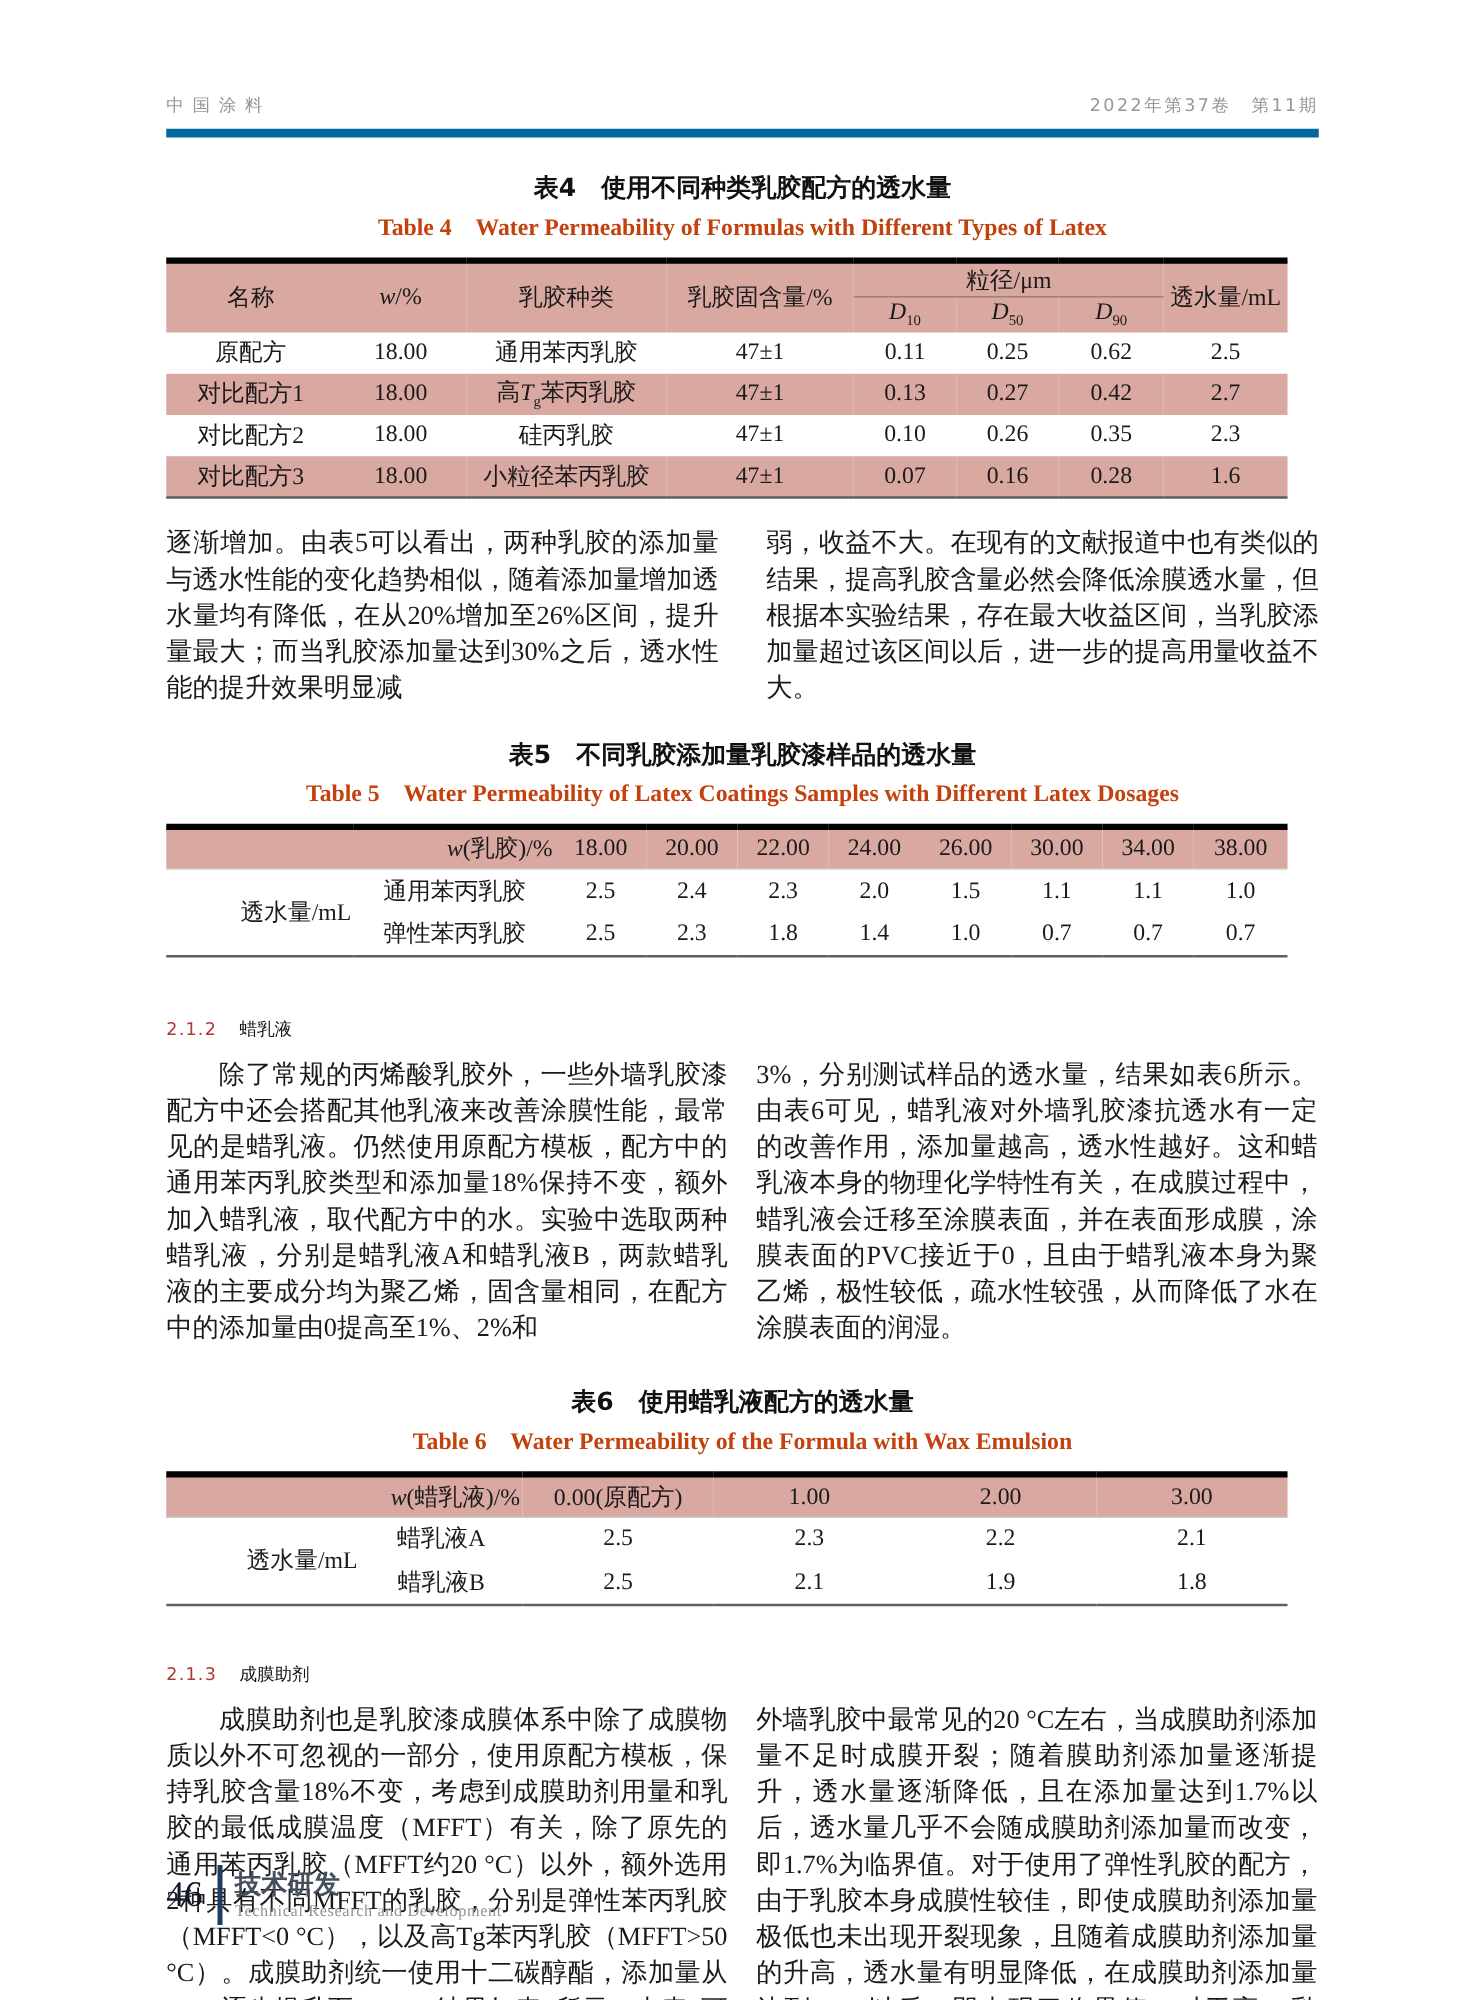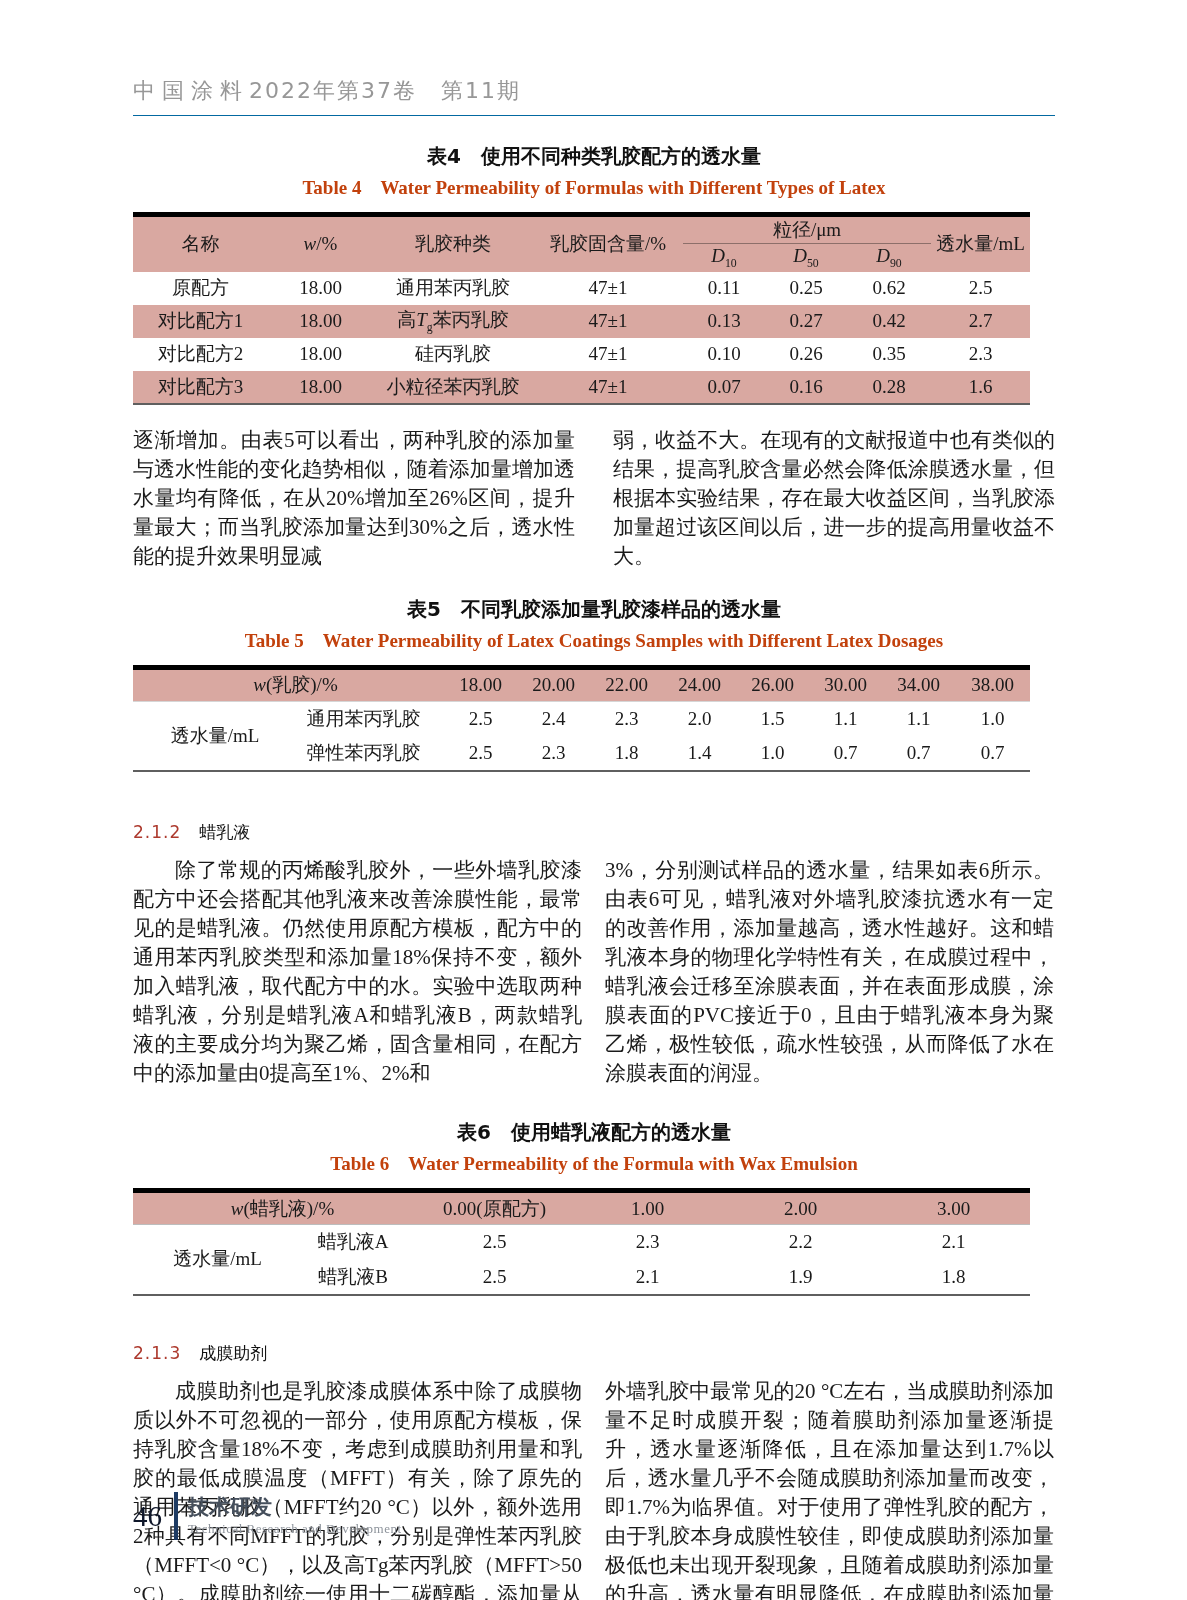--- a/index.html
+++ b/index.html
@@ -6,24 +6,24 @@
   html, body { background:#ffffff; }
   body {
     width:1187px; height:1600px; position:relative;
     font-family:"Liberation Serif","DejaVu Serif",serif;
     color:#1a1a1a; overflow:hidden;
   }
   .content { position:absolute; left:133px; top:0; width:922px; }
 
   
   .page-header {
-    display:flex; justify-content:flex-start; align-items:flex-end;
-    padding-top:76px; padding-bottom:9px; border-bottom:1px solid #0369a1;
+    display:flex; justify-content:space-between; align-items:flex-end;
+    padding-top:76px; padding-bottom:9px; border-bottom:7px solid #0369a1;
     font-family:"DejaVu Sans","Liberation Sans",sans-serif;
-    font-size:22px; color:#979797;
+    font-size:14px; color:#979797;
   }
   .journal-name { letter-spacing:7px; }
   .issue-info { letter-spacing:2px; }
 
   
   .tbl-caption { text-align:center; }
   .cap-cn {
     font-family:"DejaVu Sans","Liberation Sans",sans-serif;
     font-weight:bold; font-size:20px; color:#111;
   }
@@ -34,35 +34,35 @@
     border-collapse:collapse; table-layout:fixed; width:897px;
     text-align:center; font-size:19px; margin-top:11px;
     border-top:5px solid #000000; border-bottom:2px solid #5f5f5f;
   }
   th, td { font-weight:normal; padding:0 2px; height:33px; vertical-align:middle; }
   .band { background:#d9a8a1; }
   .t4 thead th { height:28px; }
   .psize { border-bottom:1px solid #8d6f6a; }
   sub { font-size:0.62em; }
   i { font-style:italic; }
-  .left-pad { text-align:center; padding-left:16px; }
+  .left-pad { text-align:right; padding-left:16px; }
   .t5 thead th, .t6 thead th { height:34px; }
   .t5 tbody td, .t6 tbody td { height:35px; }
   .t6 thead th { border-bottom:1px solid #bdbdbd; }
   .t5 thead th { border-bottom:1px solid #d6d6d6; }
 
   
   .two-col { display:flex; gap:23px; }
   .col { width:449px; text-align:justify; font-size:21px; line-height:29px; }
   .indent { text-indent:2em; }
 
   
   .section-head {
     font-family:"DejaVu Sans","Liberation Sans",sans-serif;
-    font-size:17px; color:#111;
+    font-size:14px; color:#111;
   }
   .sec-num { color:#ad3a2e; margin-right:18px; letter-spacing:1px; }
 
   
   .mt-cap1 { margin-top:27px; }
   .mt-par1 { margin-top:21px;gap:38px; }
   .mt-cap2 { margin-top:25px; }
   .mt-sec1 { margin-top:49px; }
   .mt-par2 { margin-top:12px; }
   .mt-cap3 { margin-top:31px; }

